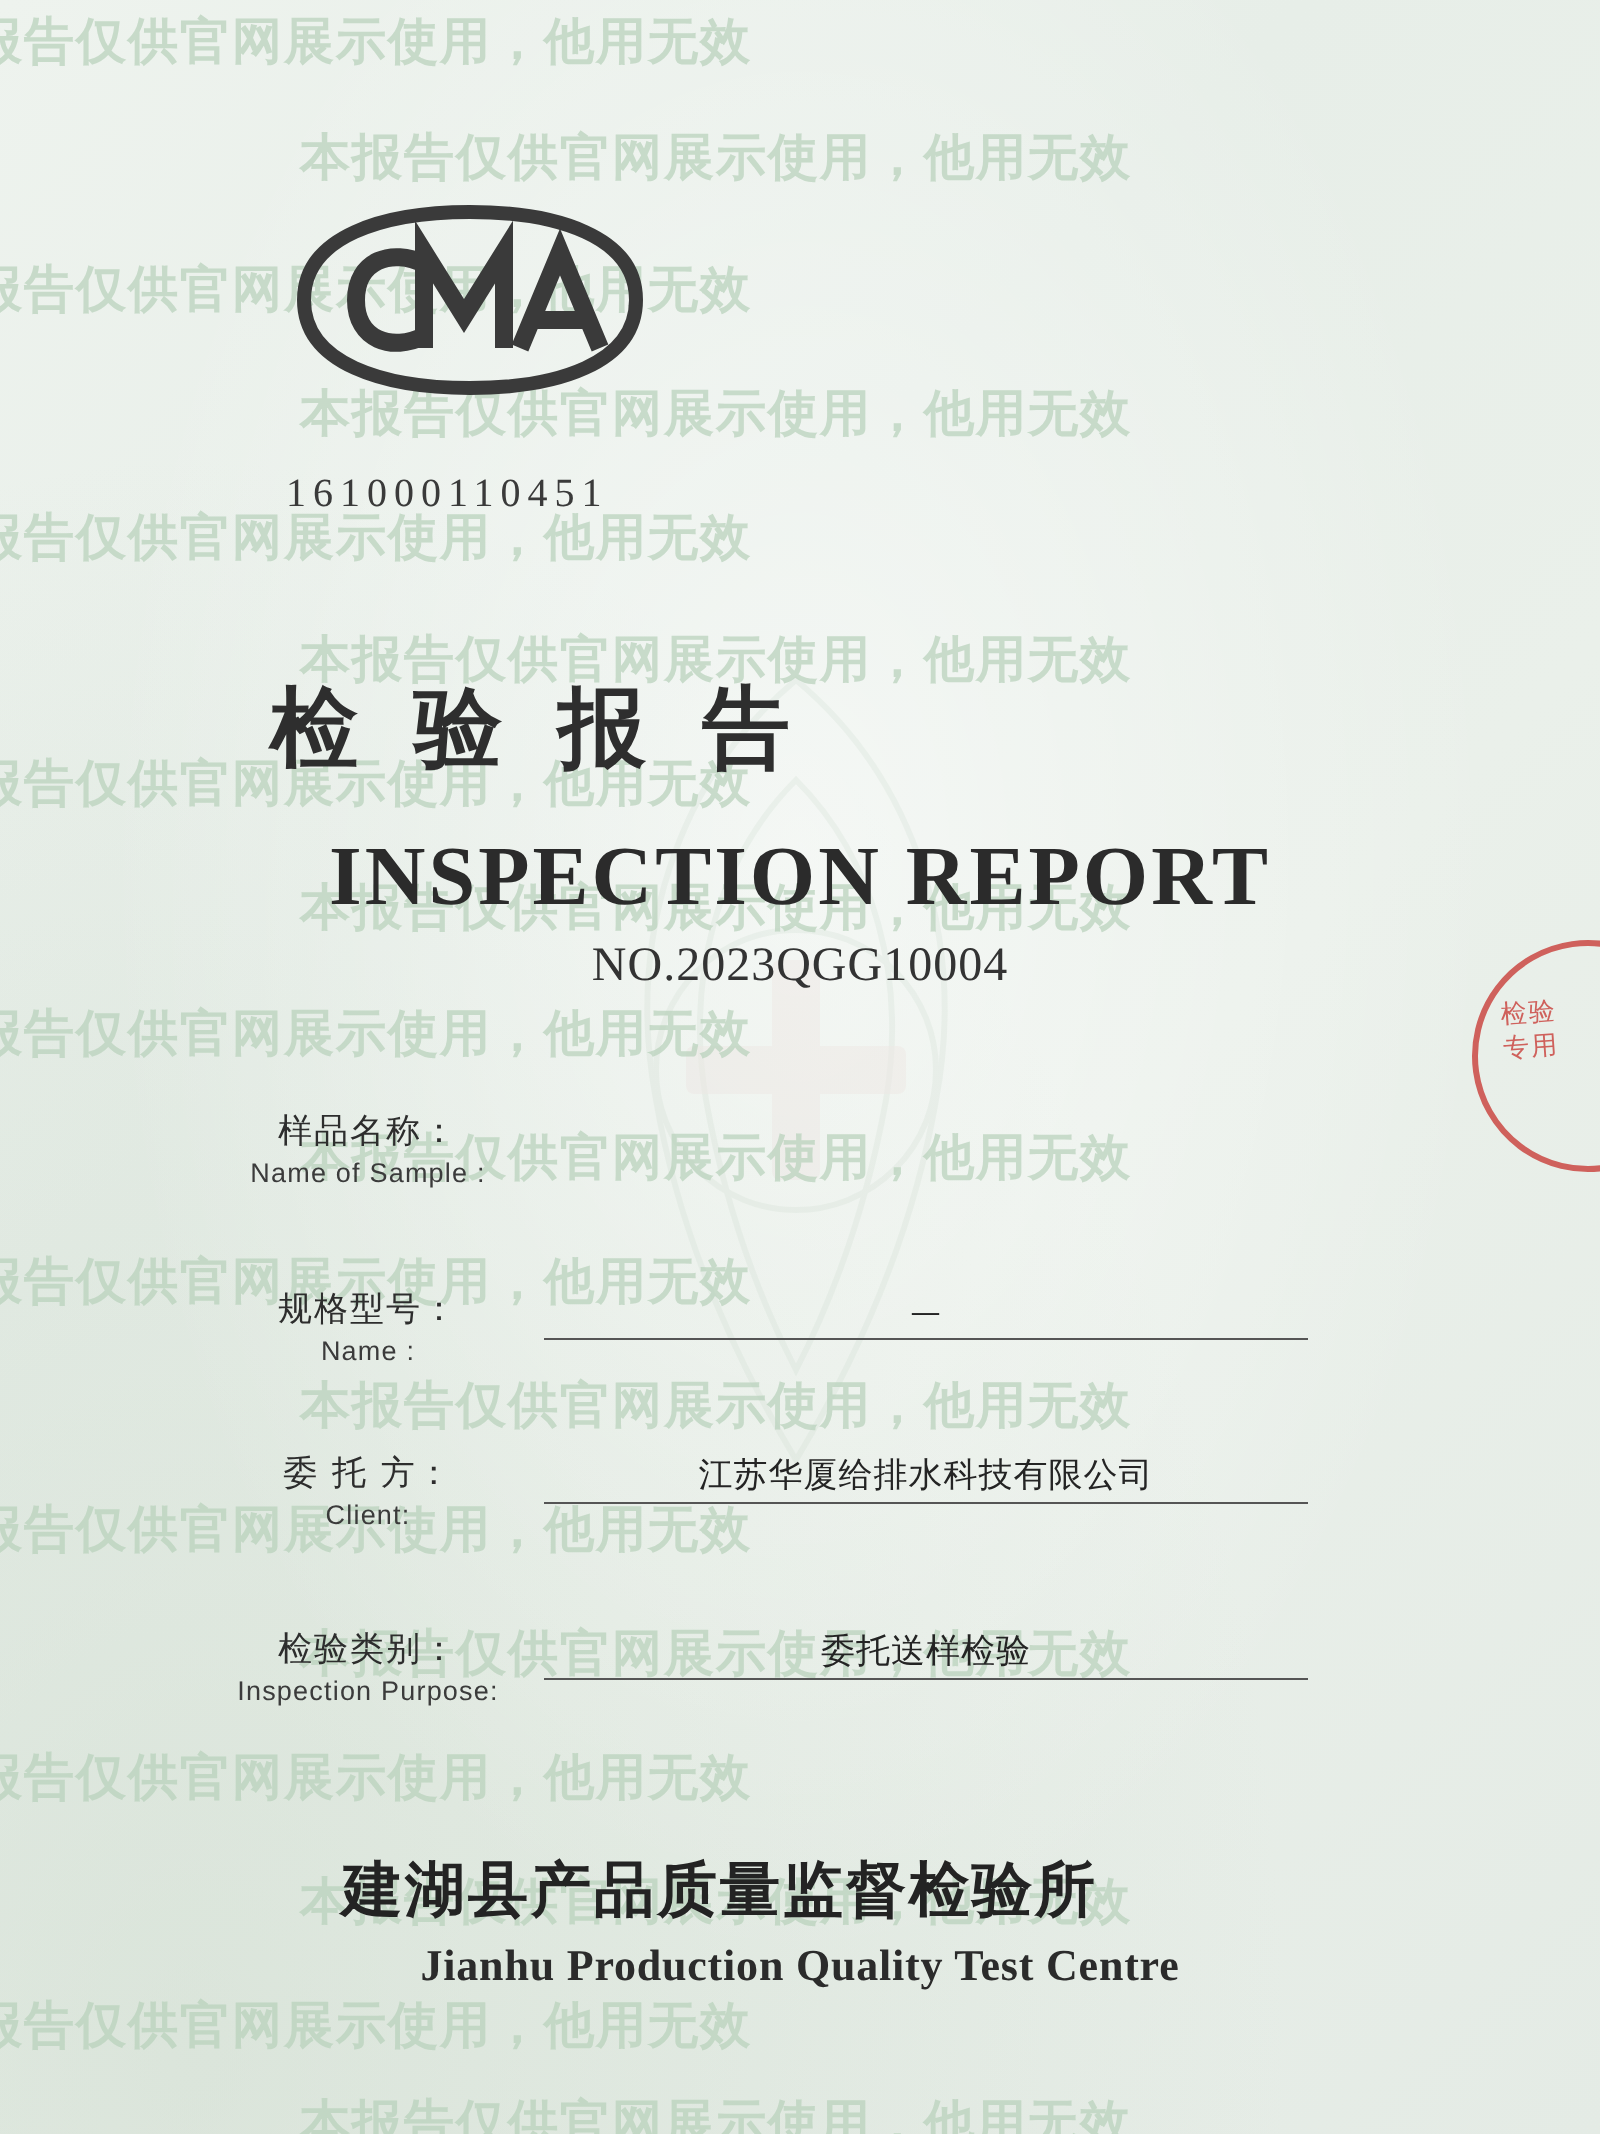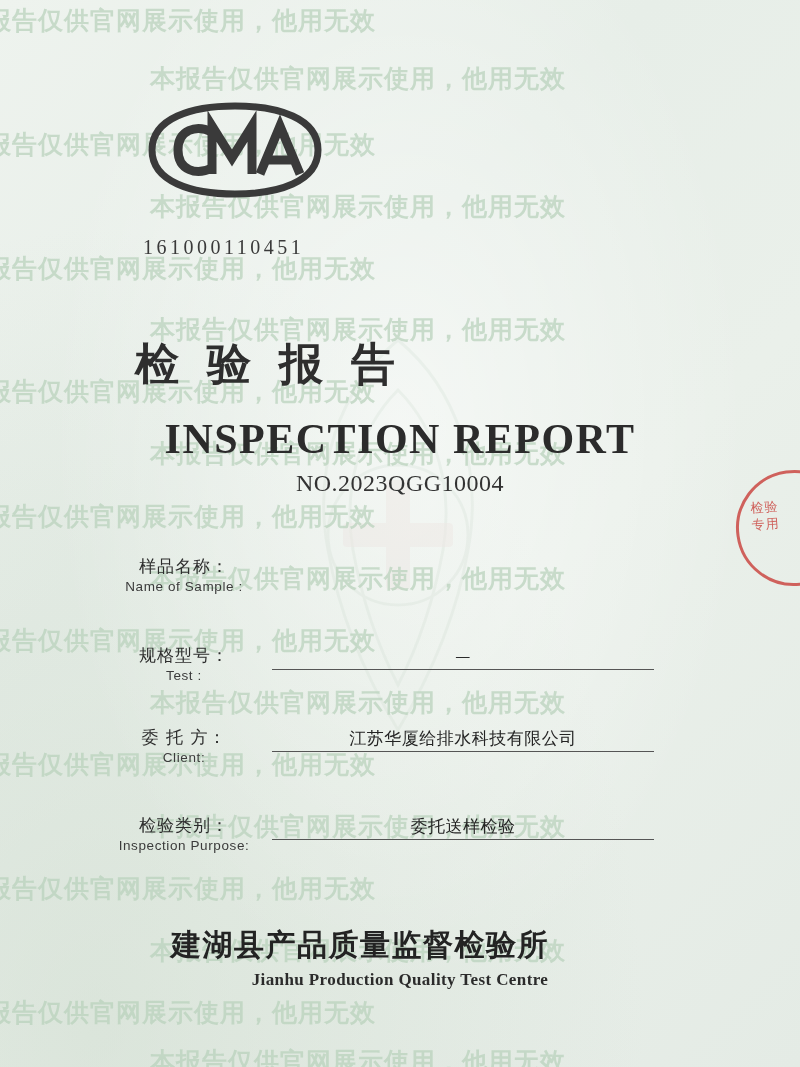--- a/index.html
+++ b/index.html
@@ -190,21 +190,21 @@
     color: #232323;
     letter-spacing: 1.5px;
   }
   #org-en {
     position: absolute;
     left: 0;
     top: 970px;
     width: 800px;
     text-align: center;
     font-family: "Liberation Serif", serif;
-    font-size: 17px;
+    font-size: 22px;
     font-weight: 600;
     color: #2b2b2b;
     letter-spacing: 0.4px;
   }
 
   
   #seal {
     position: absolute;
     right: -52px;
     top: 470px;
@@ -287,21 +287,21 @@
   <div class="field-row" style="top:556px;">
     <div class="field-labels">
       <span class="label-cn">样品名称：</span>
       <span class="label-en">Name of Sample :</span>
     </div>
   </div>
 
   <div class="field-row" style="top:645px;">
     <div class="field-labels">
       <span class="label-cn">规格型号：</span>
-      <span class="label-en">Test :</span>
+      <span class="label-en">Name :</span>
     </div>
     <div class="field-value wide dash">—</div>
   </div>
 
   <div class="field-row" style="top:815px;">
     <div class="field-labels">
       <span class="label-cn">检验类别：</span>
       <span class="label-en">Inspection Purpose:</span>
     </div>
     <div class="field-value wide">委托送样检验</div>

